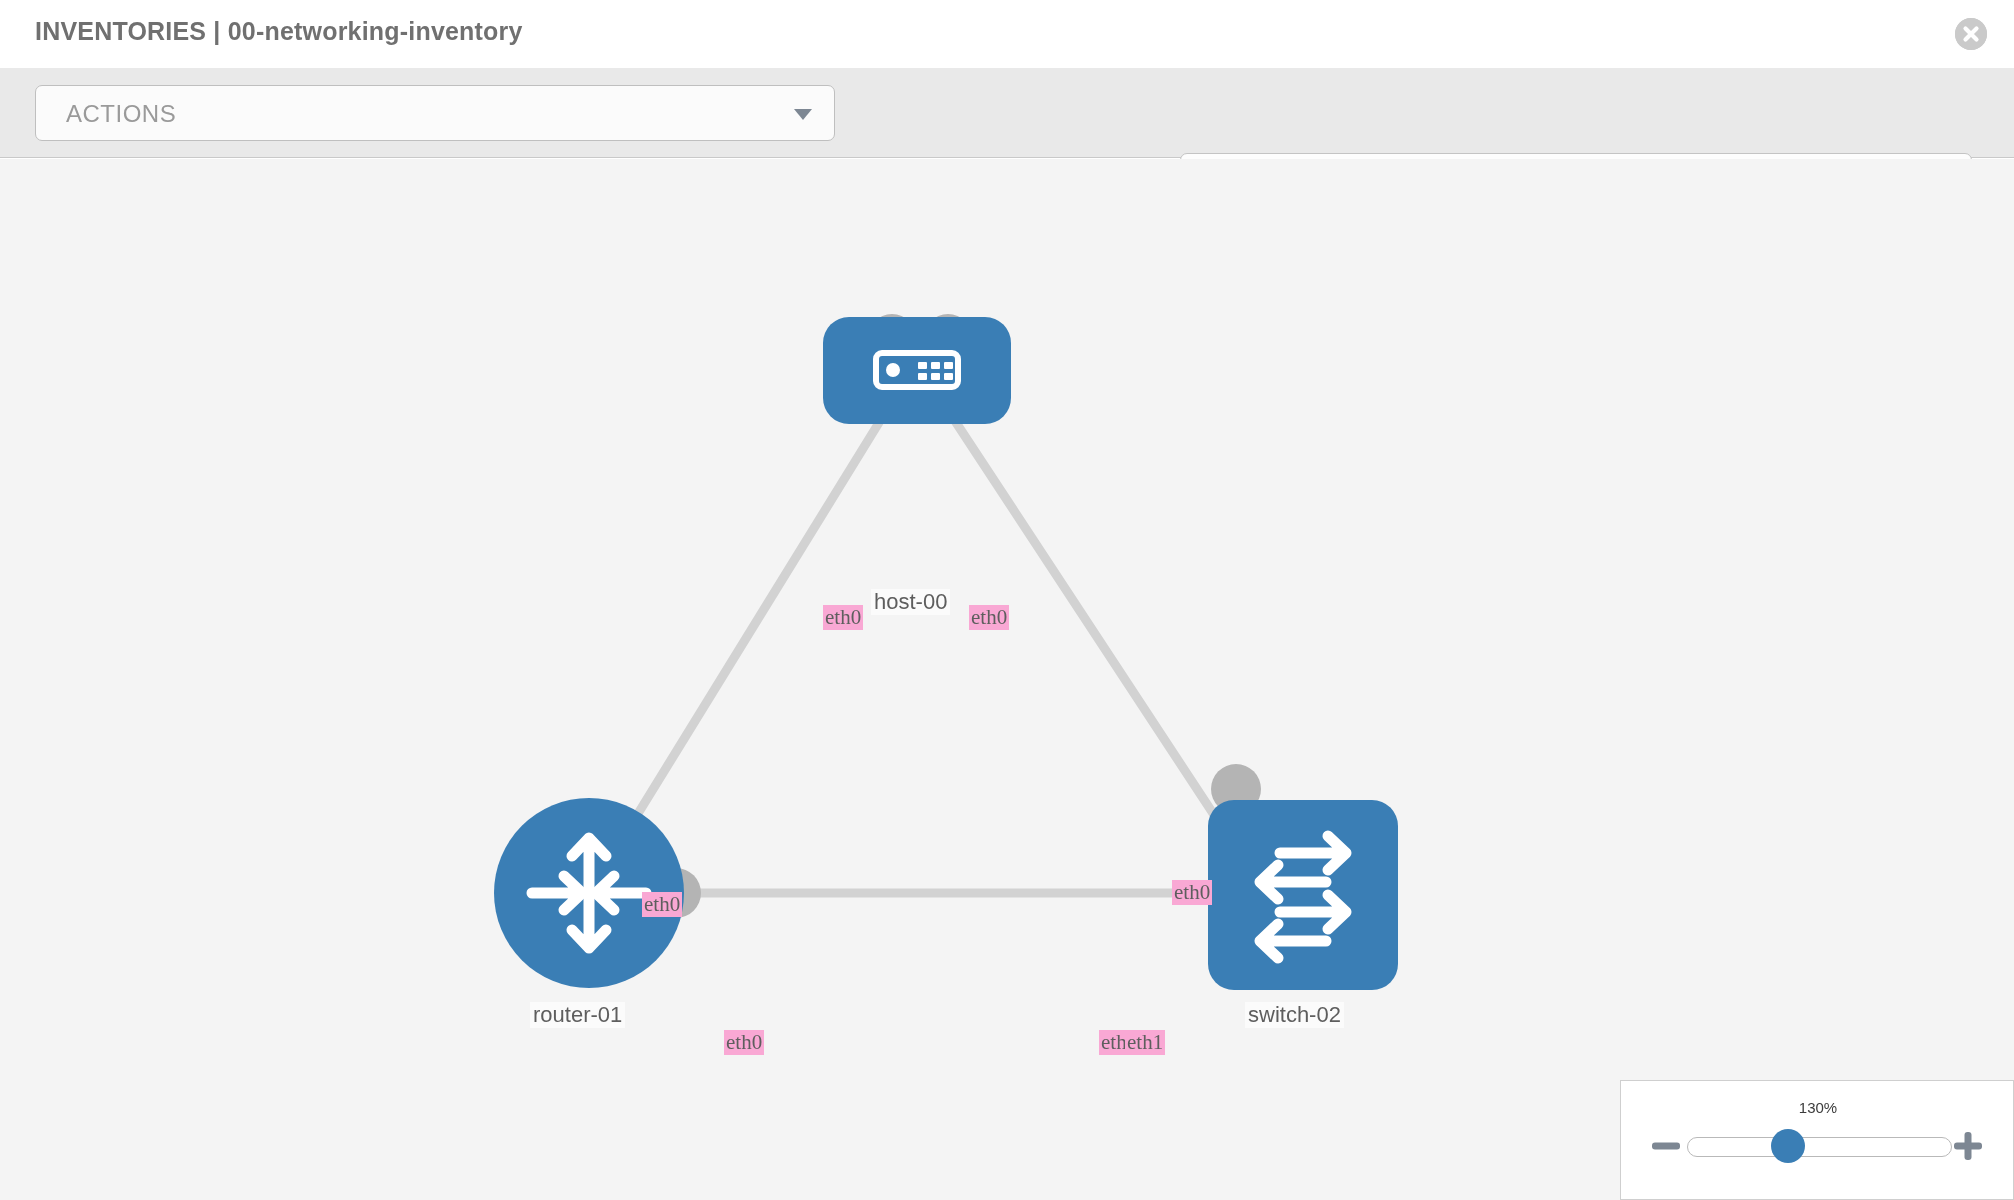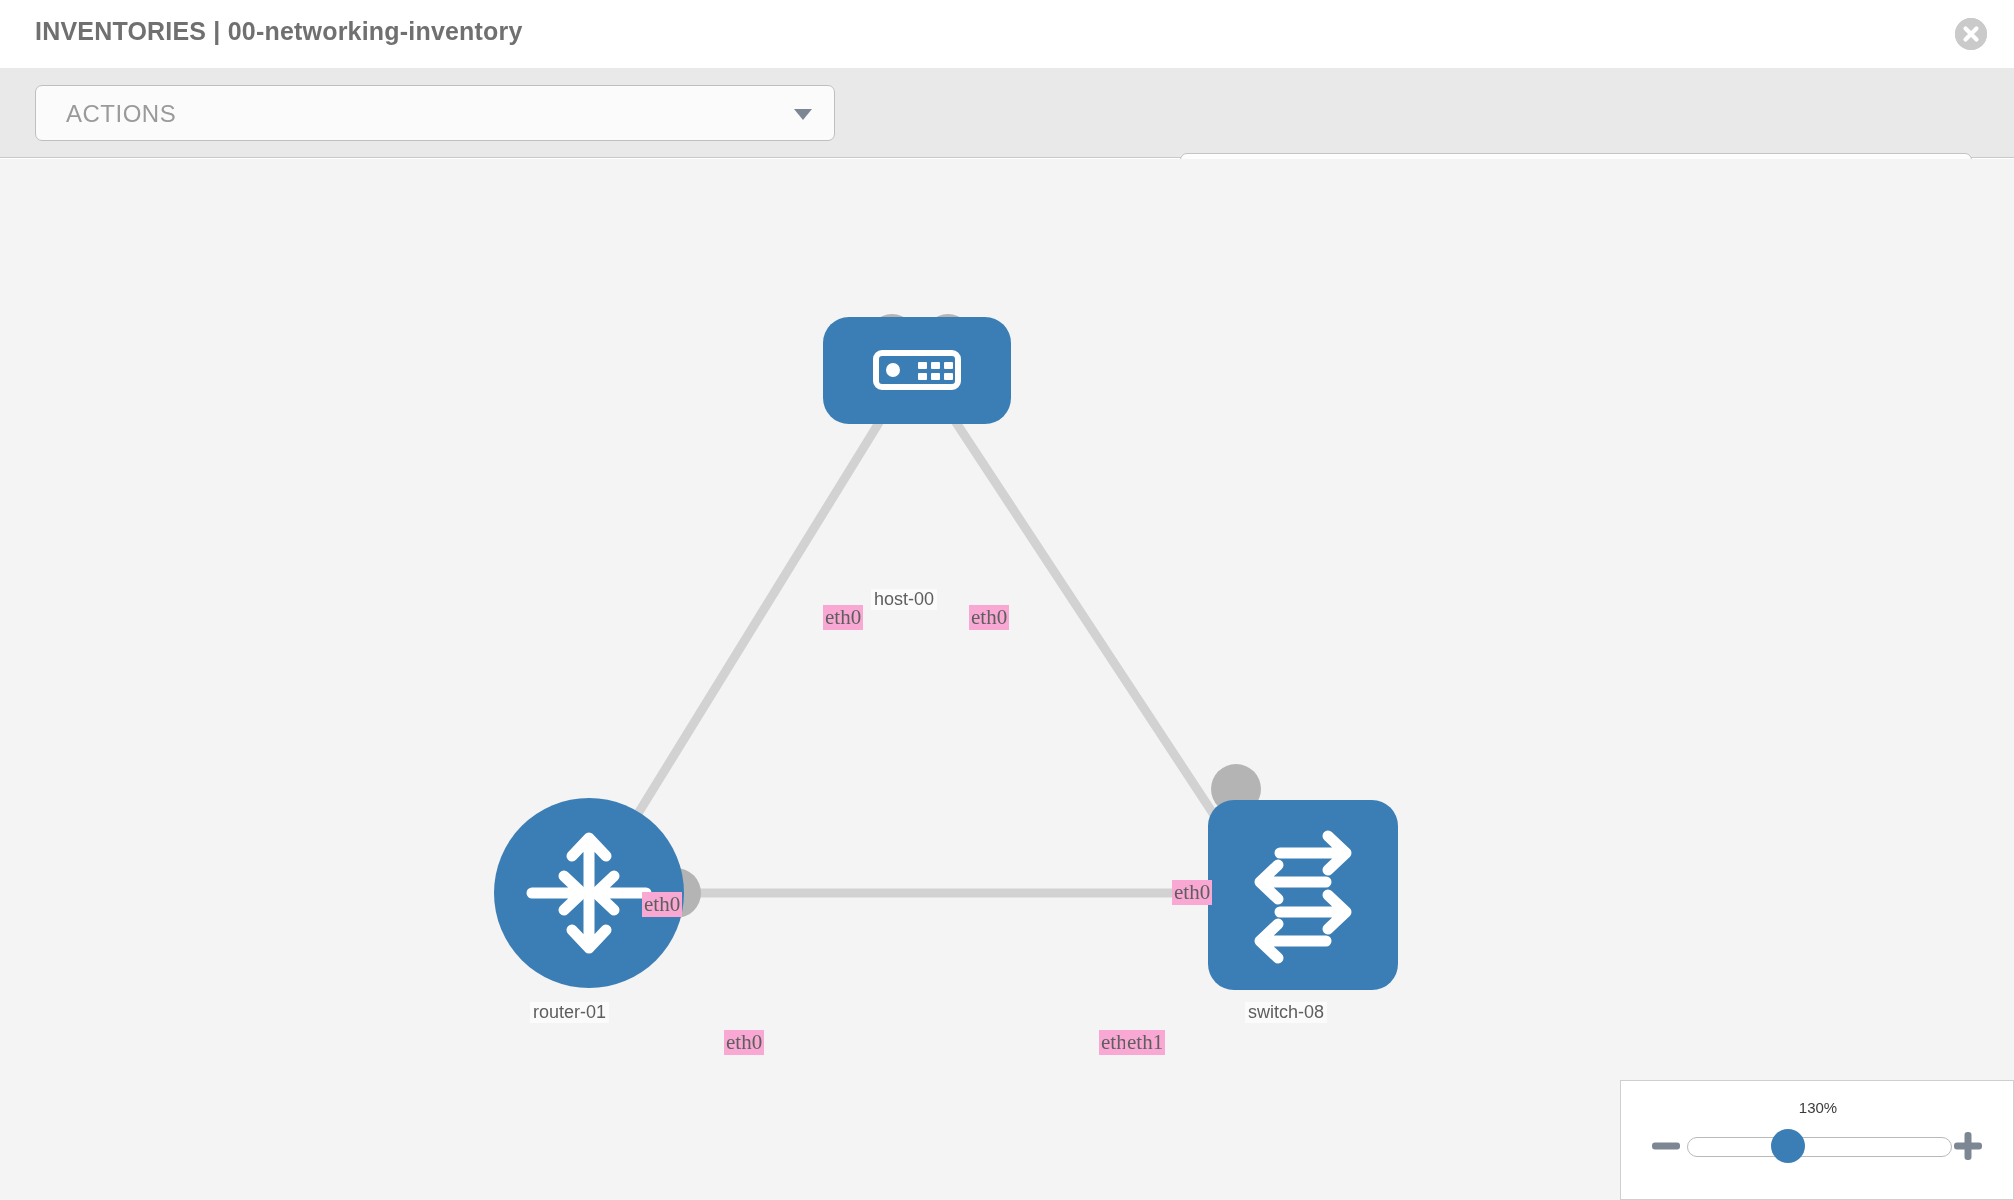--- a/index.html
+++ b/index.html
@@ -172,21 +172,21 @@
     width: 190px;
     height: 190px;
     background: #3a7eb5;
     border-radius: 26px;
   }
   .node svg { display: block; width: 100%; height: 100%; }
 
   
   .node-label {
     position: absolute;
-    font-size: 18px;
+    font-size: 22px;
     color: #5e5e5e;
     background: #fbfbfb;
     padding: 0 3px;
     white-space: nowrap;
     font-family: "Liberation Sans", sans-serif;
   }
   .label-host   { left: 871px;  top: 430px; }
   .label-router { left: 530px;  top: 843px; }
   .label-switch { left: 1245px; top: 843px; }
 
@@ -367,21 +367,21 @@
           <path d="M72 53 L138 53 M120 36 L138 53 L120 70"></path>
           <path d="M118 82 L52 82 M70 65 L52 82 L70 99"></path>
           <path d="M72 112 L138 112 M120 95 L138 112 L120 129"></path>
           <path d="M118 141 L52 141 M70 124 L52 141 L70 158"></path>
         </g>
       </svg>
     </div>
 
     <div class="node-label label-host">host-00</div>
     <div class="node-label label-router">router-01</div>
-    <div class="node-label label-switch">switch-08</div>
+    <div class="node-label label-switch">switch-02</div>
 
     <div class="iface-label if-host-left">eth0</div>
     <div class="iface-label if-host-right">eth0</div>
     <div class="iface-label if-router-up">eth0</div>
     <div class="iface-label if-switch-up">eth0</div>
     <div class="iface-label if-router-r">eth0</div>
     <div class="iface-label if-switch-l-a">eth0</div>
     <div class="iface-label if-switch-l-b">eth1</div>
 
   </div>

